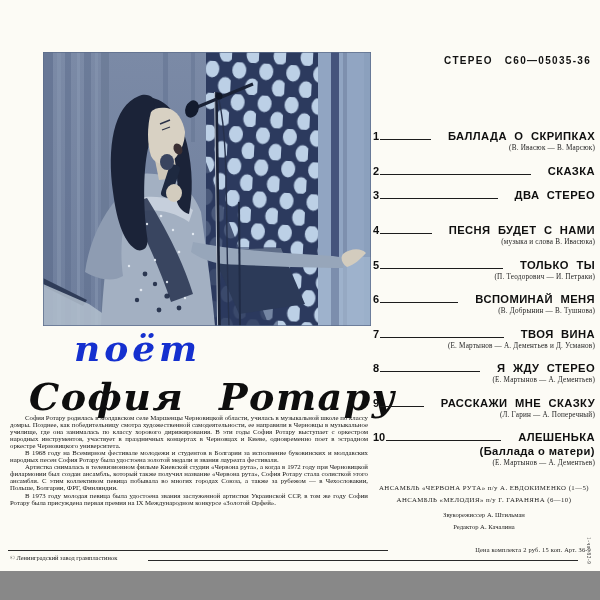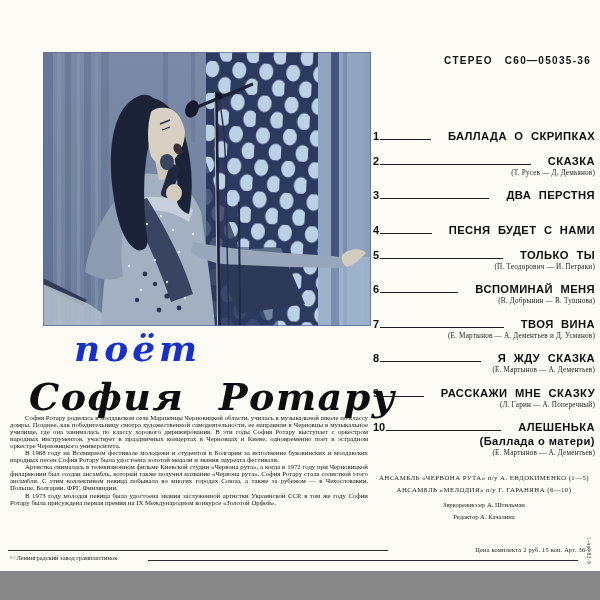--- a/index.html
+++ b/index.html
@@ -160,42 +160,43 @@
   </div>
 
   <div class="right-col">
     <div id="tracklist">
         <div class="track">
           <div class="trow">
             <span class="tnum">1</span>
             <span class="trule"></span>
             <span class="ttitle">БАЛЛАДА О СКРИПКАХ</span>
           </div>
+          <div class="tcredit">(В. Ивасюк — В. Марсюк)</div>
         </div>
         <div class="track">
           <div class="trow">
             <span class="tnum">2</span>
             <span class="trule"></span>
             <span class="ttitle">СКАЗКА</span>
           </div>
-          <div class="tcredit">(Т. Русев — Д. Демьянов)</div>
         </div>
         <div class="track no-credit">
           <div class="trow">
             <span class="tnum">3</span>
             <span class="trule"></span>
-            <span class="ttitle">ДВА ПЕРСТНЯ</span>
+            <span class="ttitle">ДВА СТЕРЕО</span>
           </div>
         </div>
         <div class="track">
           <div class="trow">
             <span class="tnum">4</span>
             <span class="trule"></span>
             <span class="ttitle">ПЕСНЯ БУДЕТ С НАМИ</span>
           </div>
+          <div class="tcredit">(музыка и слова В. Ивасюка)</div>
         </div>
         <div class="track">
           <div class="trow">
             <span class="tnum">5</span>
             <span class="trule"></span>
             <span class="ttitle">ТОЛЬКО ТЫ</span>
           </div>
           <div class="tcredit">(П. Теодорович — И. Петраки)</div>
         </div>
         <div class="track">
@@ -211,21 +212,21 @@
             <span class="tnum">7</span>
             <span class="trule"></span>
             <span class="ttitle">ТВОЯ ВИНА</span>
           </div>
           <div class="tcredit">(Е. Мартынов — А. Дементьев и Д. Усманов)</div>
         </div>
         <div class="track">
           <div class="trow">
             <span class="tnum">8</span>
             <span class="trule"></span>
-            <span class="ttitle">Я ЖДУ СКАЗКА</span>
+            <span class="ttitle">Я ЖДУ СТЕРЕО</span>
           </div>
           <div class="tcredit">(Е. Мартынов — А. Дементьев)</div>
         </div>
         <div class="track">
           <div class="trow">
             <span class="tnum">9</span>
             <span class="trule"></span>
             <span class="ttitle">РАССКАЖИ МНЕ СКАЗКУ</span>
           </div>
           <div class="tcredit">(Л. Гарин — А. Поперечный)</div>

